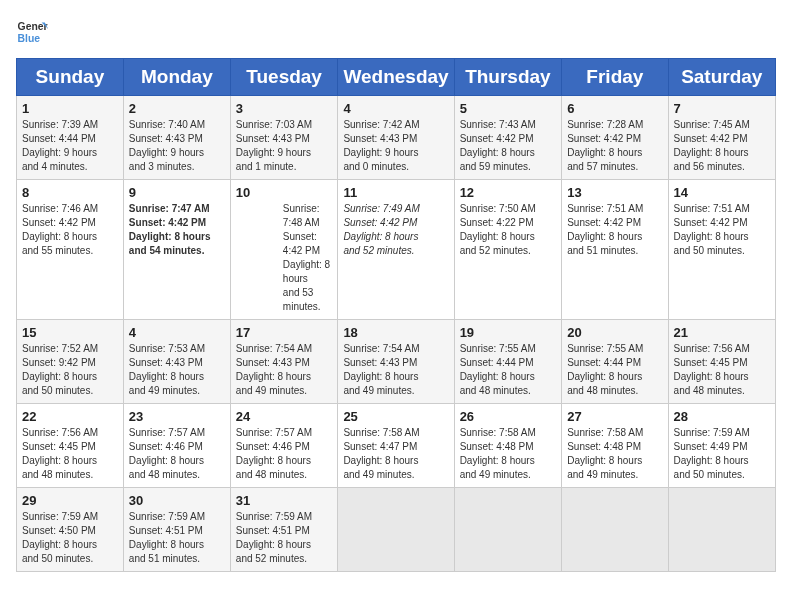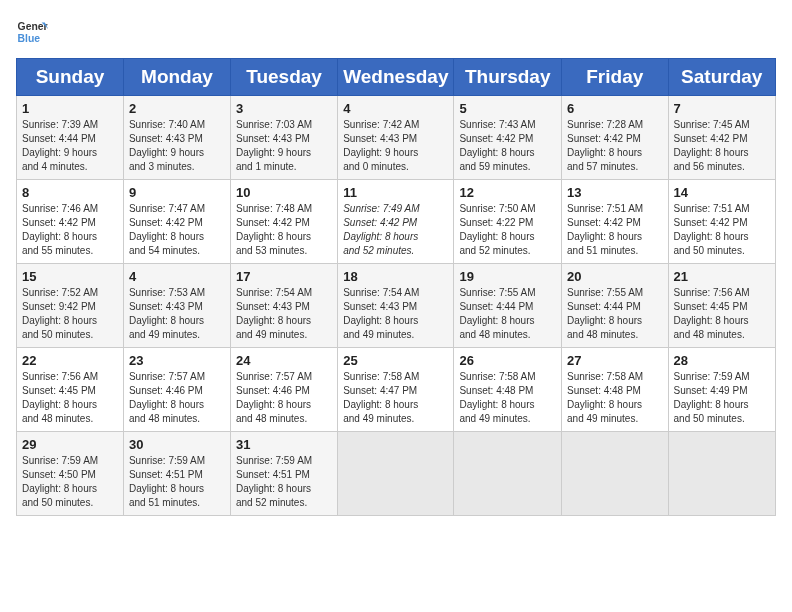--- a/index.html
+++ b/index.html
@@ -166,28 +166,28 @@
       <tr>
         <td>
           <span class="day-num">8</span>
           <div class="day-info" style="white-space: pre-line;">Sunrise: 7:46 AM
 Sunset: 4:42 PM
 Daylight: 8 hours
 and 55 minutes.</div>
         </td>
         <td>
           <span class="day-num">9</span>
-          <div class="day-info" style="white-space: pre-line;">Sunrise: 7:47 AM
+          <div class="day-info" style="white-space: pre-line; font-weight: bold;">Sunrise: 7:47 AM
 Sunset: 4:42 PM
 Daylight: 8 hours
 and 54 minutes.</div>
         </td>
         <td>
           <span class="day-num">10</span>
-          <div class="day-info" style="white-space: pre-line;">Sunrise: 7:48 AM
+          <div class="day-info" style="white-space: pre-line; margin-left: 47px;">Sunrise: 7:48 AM
 Sunset: 4:42 PM
 Daylight: 8 hours
 and 53 minutes.</div>
         </td>
         <td>
           <span class="day-num">11</span>
           <div class="day-info" style="white-space: pre-line; font-style: italic;">Sunrise: 7:49 AM
 Sunset: 4:42 PM
 Daylight: 8 hours
 and 52 minutes.</div>

